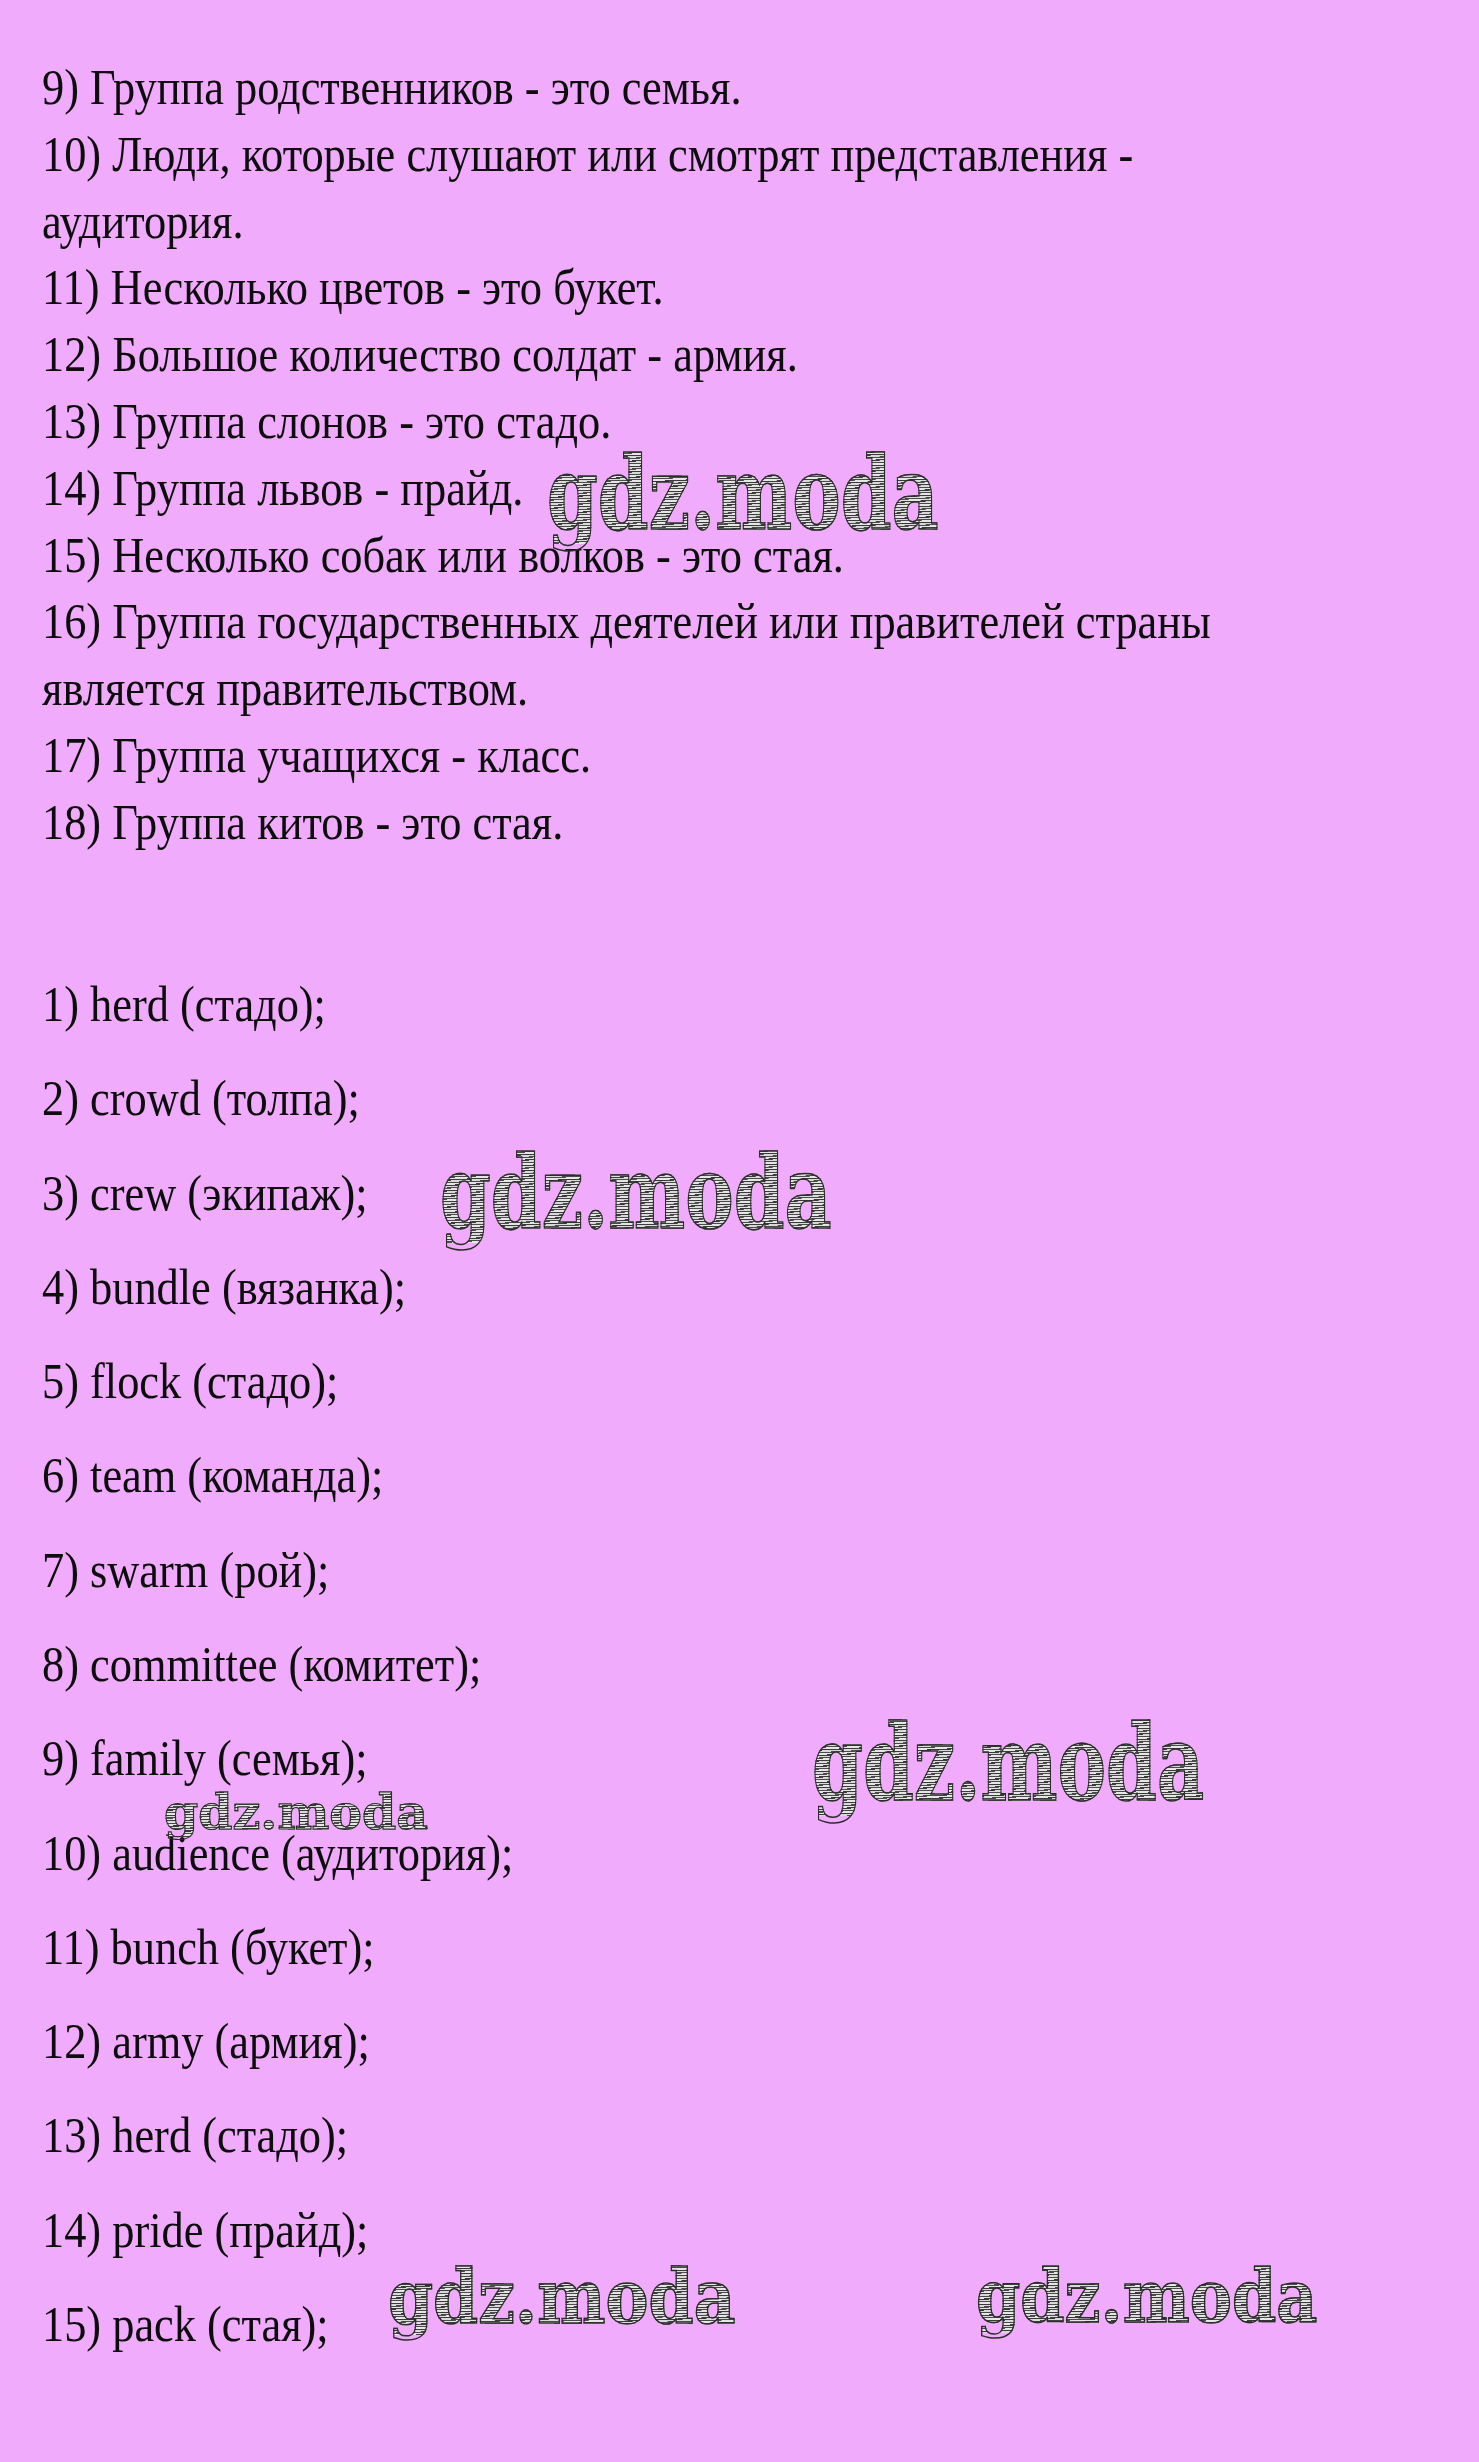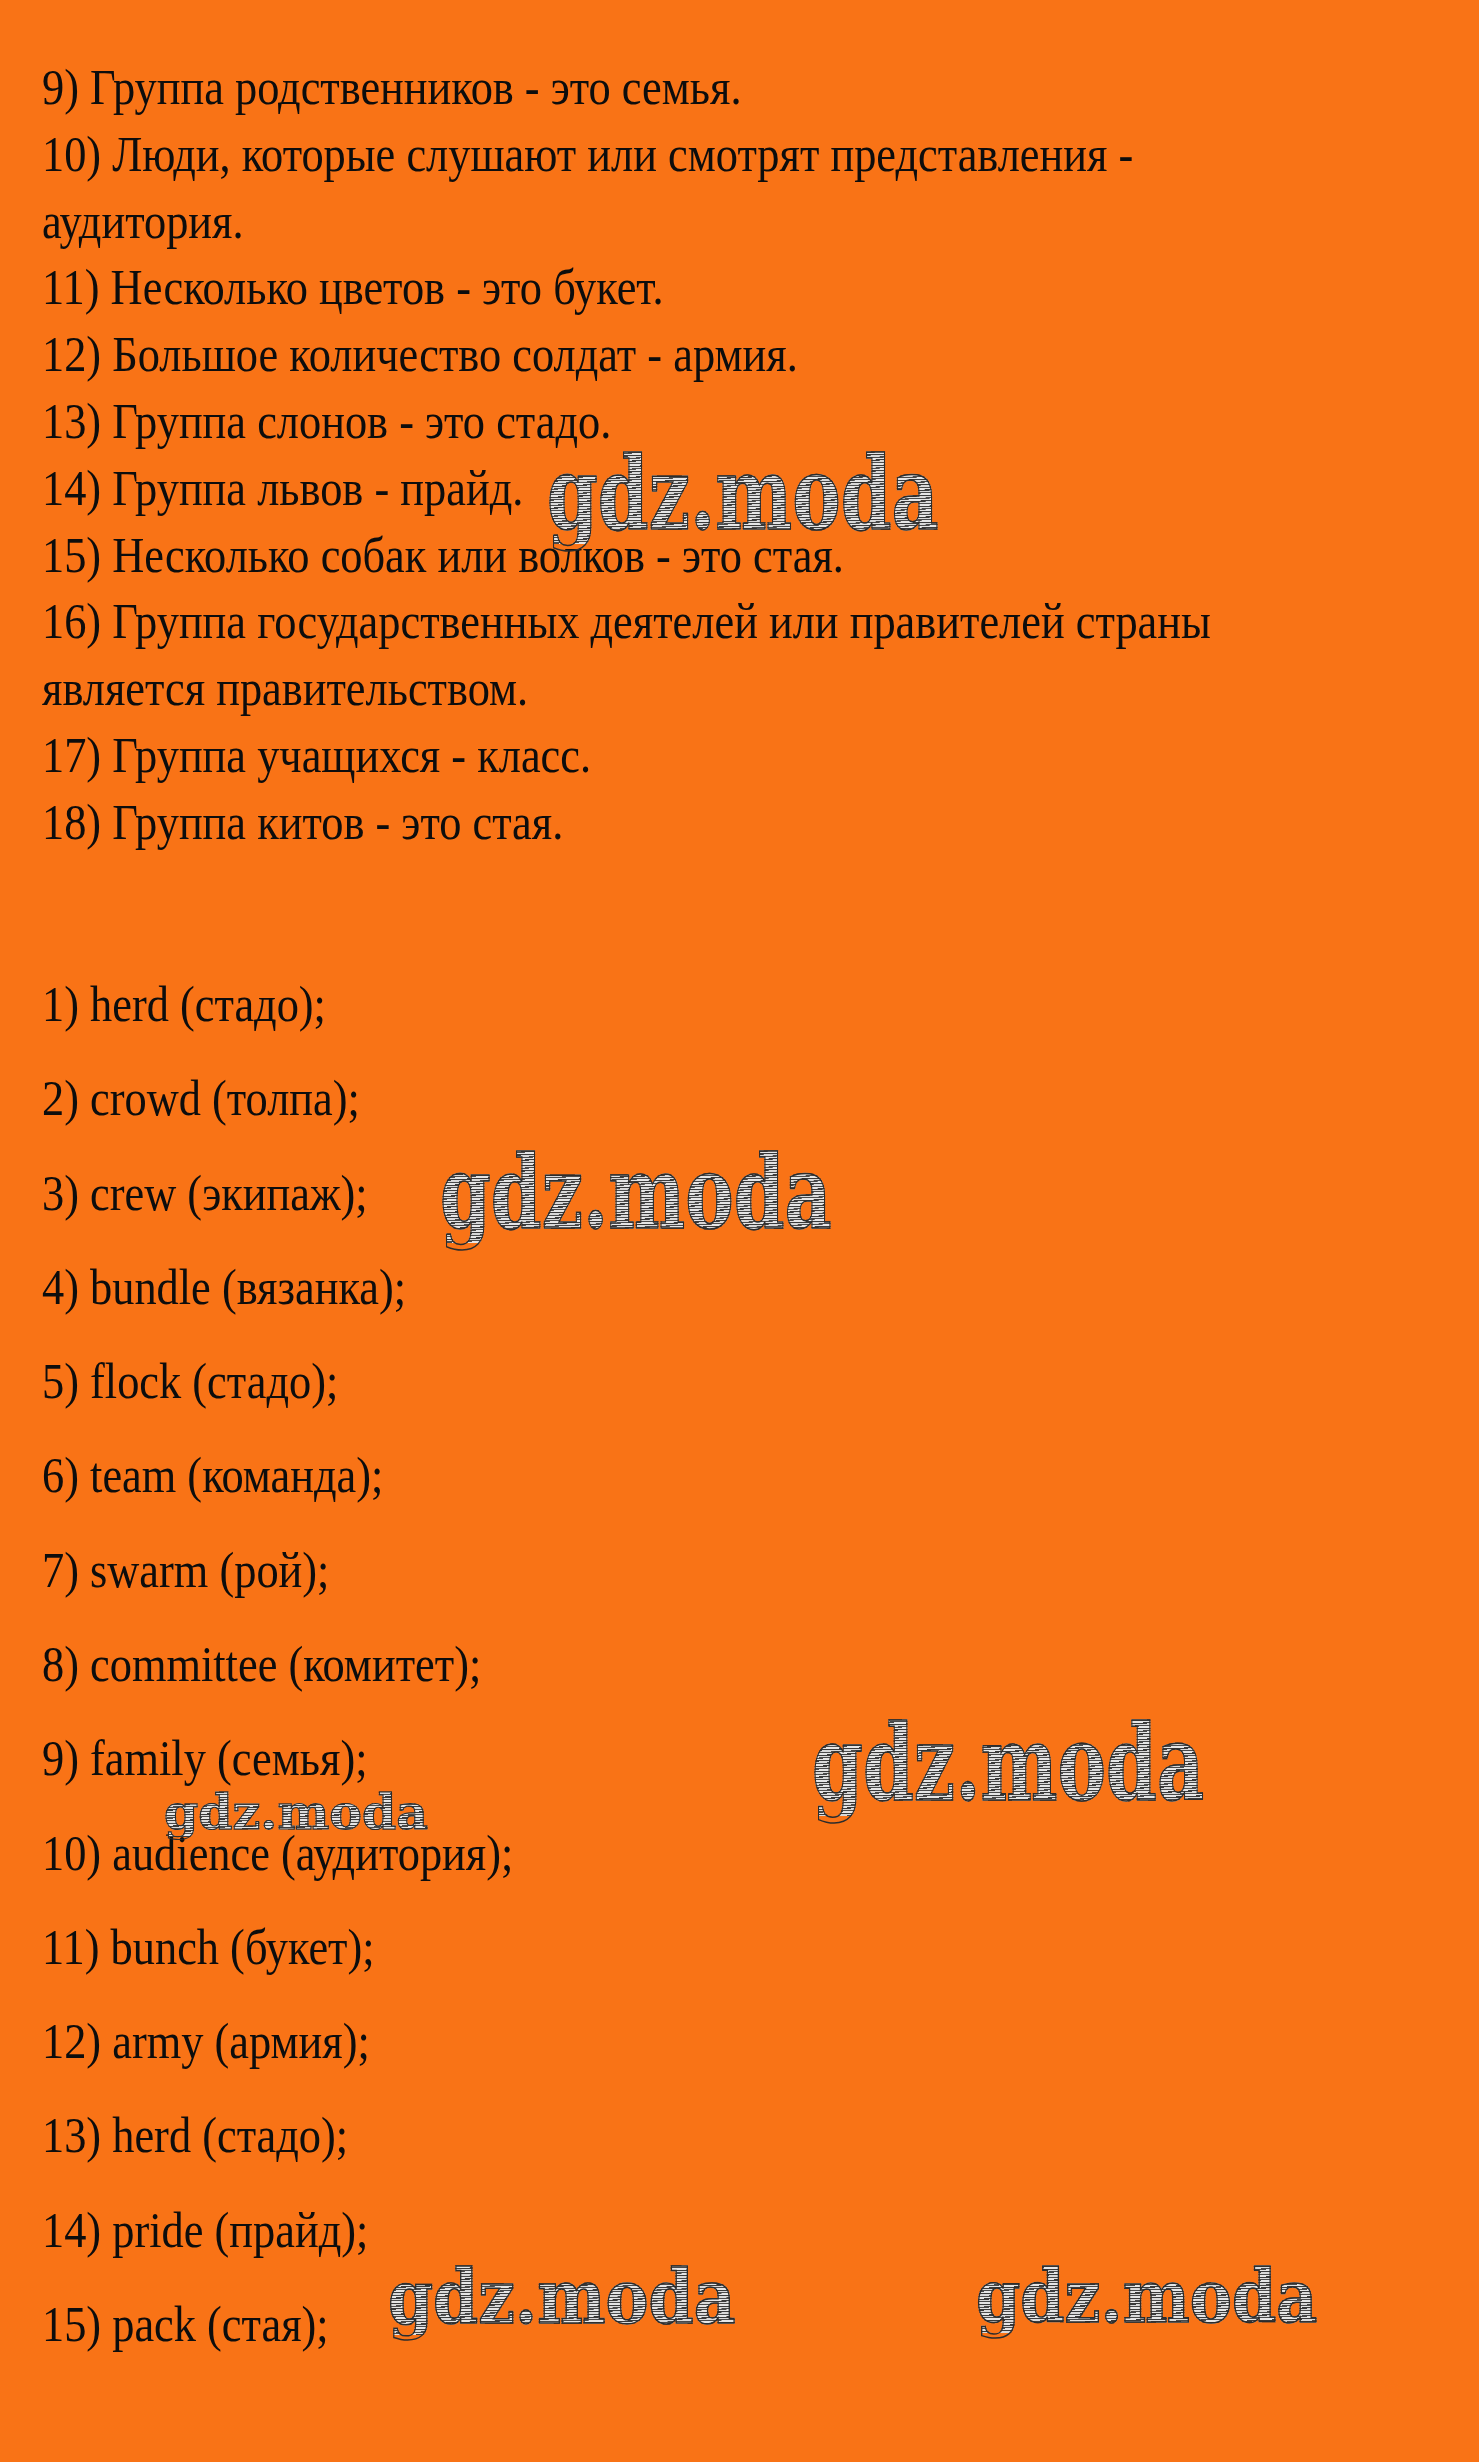--- a/index.html
+++ b/index.html
@@ -10,21 +10,21 @@
     width: 1480px;
     height: 2462px;
     background: #ffffff;
     position: relative;
     overflow: hidden;
     font-family: "Liberation Serif", "DejaVu Serif", serif;
   }
   .page {
     position: absolute;
     inset: 0;
-    background: #f97316;
+    background: #f0abfc;
   }
   .text-block {
     position: absolute;
     left: 42px;
     top: 0;
     transform: scaleX(0.87);
     transform-origin: 0 0;
   }
   .line {
     position: absolute;

